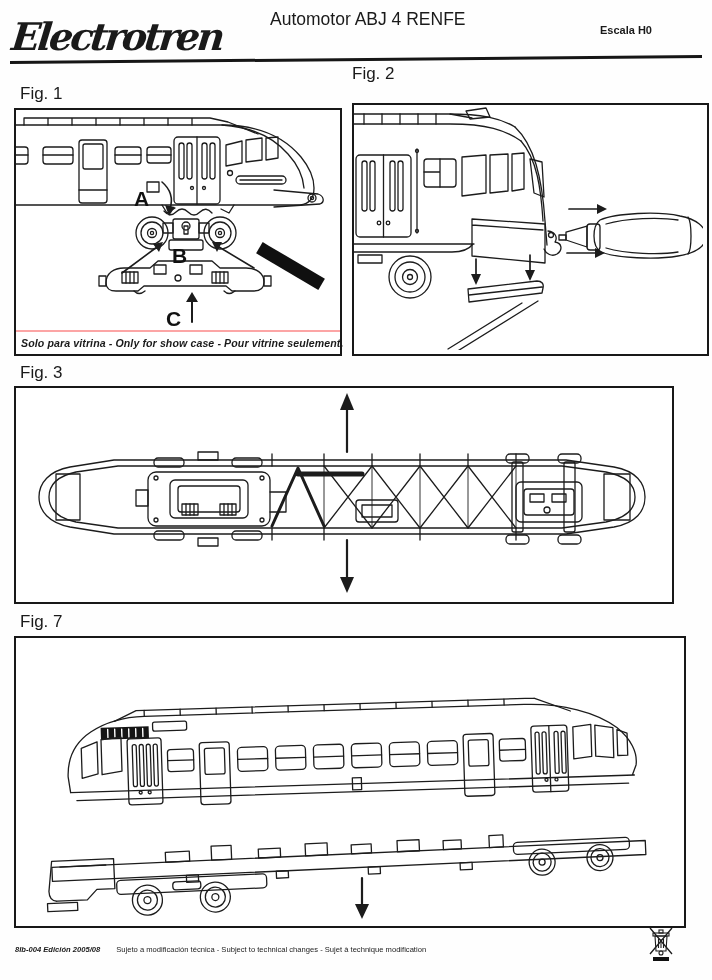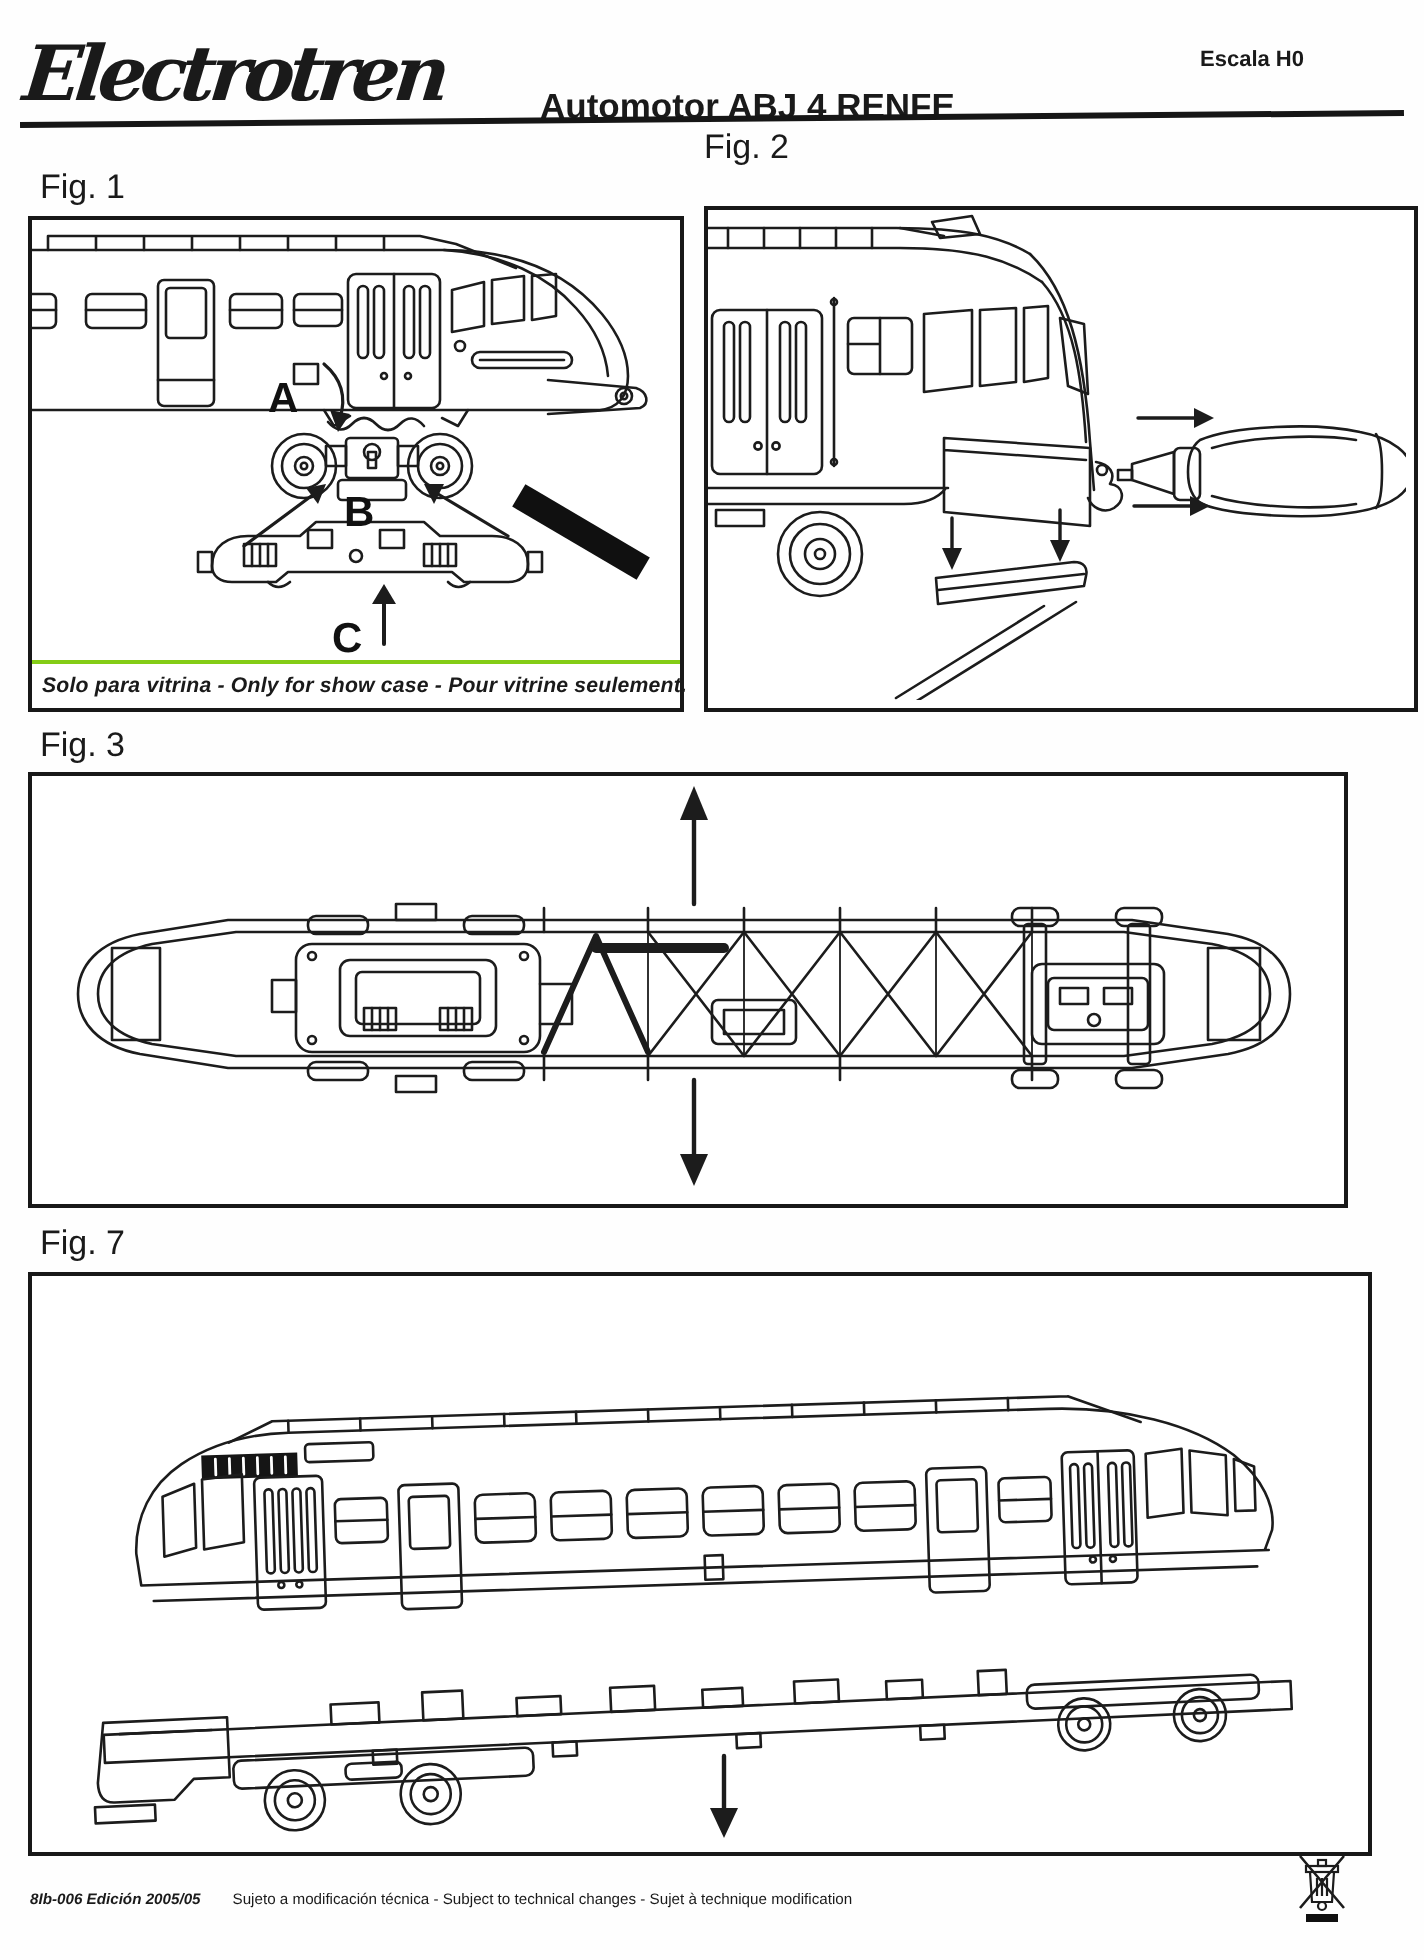--- a/index.html
+++ b/index.html
@@ -2,29 +2,29 @@
 <html><head>
 <meta charset="utf-8">
 <style>
   html,body{margin:0;padding:0;background:#d9d9d6;}
   .page{position:relative;width:712px;height:980px;background:#fefefe;margin:0 auto;
         font-family:"Liberation Sans",sans-serif;color:#1a1a1a;overflow:hidden;}
   
   .logo{position:absolute;left:12px;top:14px;font-family:"DejaVu Serif",serif;
         font-style:italic;font-weight:bold;font-size:38px;letter-spacing:-3px;
         transform:skewX(-6deg);white-space:nowrap;}
-  .title{position:absolute;left:270px;top:9px;font-size:17.5px;font-weight:bold;line-height:1.2;margin-top:34px;}
+  .title{position:absolute;left:270px;top:9px;font-size:17.5px;font-weight:normal;line-height:1.2;}
   .scale{position:absolute;left:600px;top:24px;font-size:11px;font-weight:bold;}
   .rule{position:absolute;left:10px;width:692px;top:58px;height:3px;background:#161616;
         transform:rotate(-0.5deg);}
   
   .figlab{position:absolute;font-weight:normal;font-size:17px;}
   .panel{position:absolute;background:#fff;border:2px solid #181818;}
   .panel svg{display:block;}
-  .cap{position:absolute;left:0;right:0;bottom:0;height:22px;border-top:2px solid #84cc16;
+  .cap{position:absolute;left:0;right:0;bottom:0;height:22px;border-top:2px solid #fca5a5;
        display:flex;align-items:center;padding-left:5px;font-weight:bold;font-style:italic;
        font-size:10.6px;letter-spacing:.1px;white-space:nowrap;}
   
   .foot{position:absolute;left:15px;top:945px;font-size:7.6px;white-space:nowrap;}
   .foot .code{font-weight:bold;font-style:italic;margin-right:16px;}
   .weee{position:absolute;left:649px;top:927px;}
   
   .ink{stroke:#1c1c1c;fill:none;stroke-width:1.3;stroke-linecap:round;stroke-linejoin:round;}
   text.callout{font-family:"Liberation Sans",sans-serif;font-weight:bold;font-size:21px;
                fill:#111;stroke:none;}
@@ -349,21 +349,21 @@
             <circle cx="584" cy="231" r="3"></circle>
         </g>
 
         <path d="M346,240 V268" stroke-width="2.2"></path>
         <polygon points="339,266 353,266 346,281" fill="#1c1c1c" stroke="none"></polygon>
       </g>
     </svg>
   </div>
 
   <div class="foot">
-    <span class="code">8Ib-006 Edición 2005/05</span><span>Sujeto a modificación técnica - Subject to technical changes - Sujet à technique modification</span>
+    <span class="code">8Ib-004 Edición 2005/08</span><span>Sujeto a modificación técnica - Subject to technical changes - Sujet à technique modification</span>
   </div>
   <svg class="weee" width="24" height="36" viewBox="0 0 24 36">
     <g stroke="#1c1c1c" fill="none" stroke-width="1.1">
       <rect x="10" y="3" width="4" height="3"></rect>
       <rect x="4" y="6" width="16" height="3"></rect>
       <path d="M6,9 H18 L17,24 H7 Z M9.5,12 V21 M12,12 V21 M14.5,12 V21"></path>
       <circle cx="12" cy="26" r="2"></circle>
       <path d="M1,1 L23,27 M23,1 L1,27" stroke-width="1.3"></path>
     </g>
     <rect x="4" y="30" width="16" height="4" fill="#101010"></rect>

